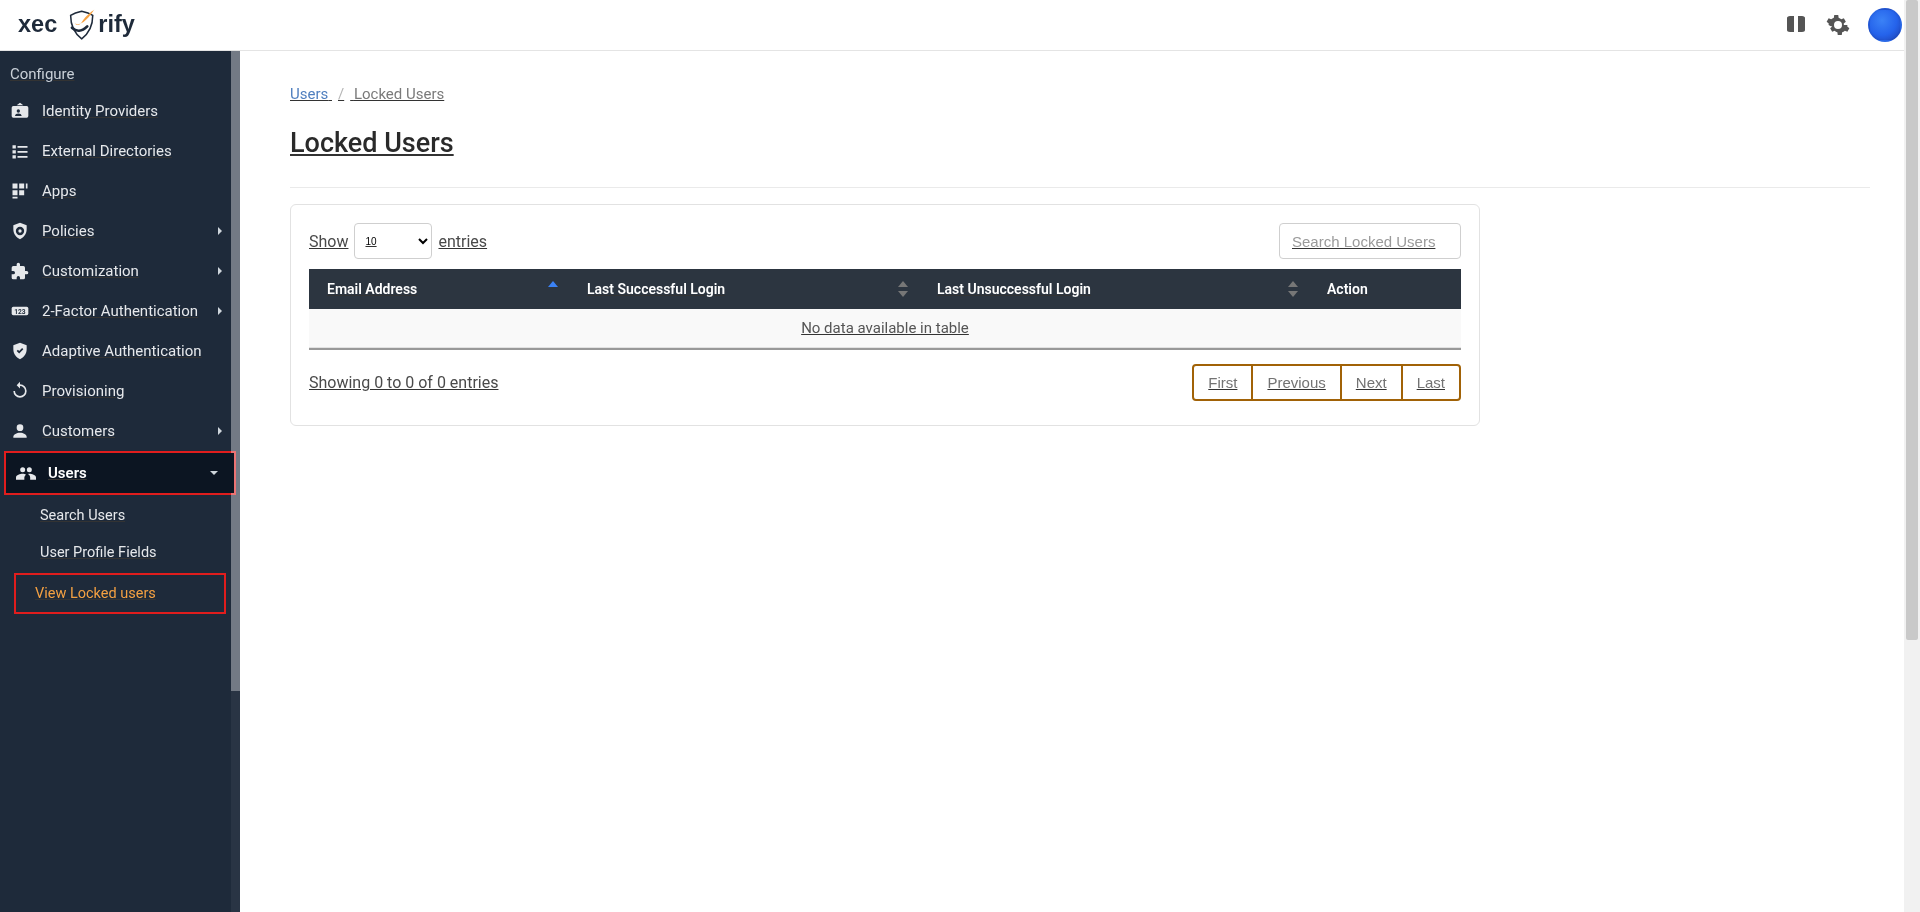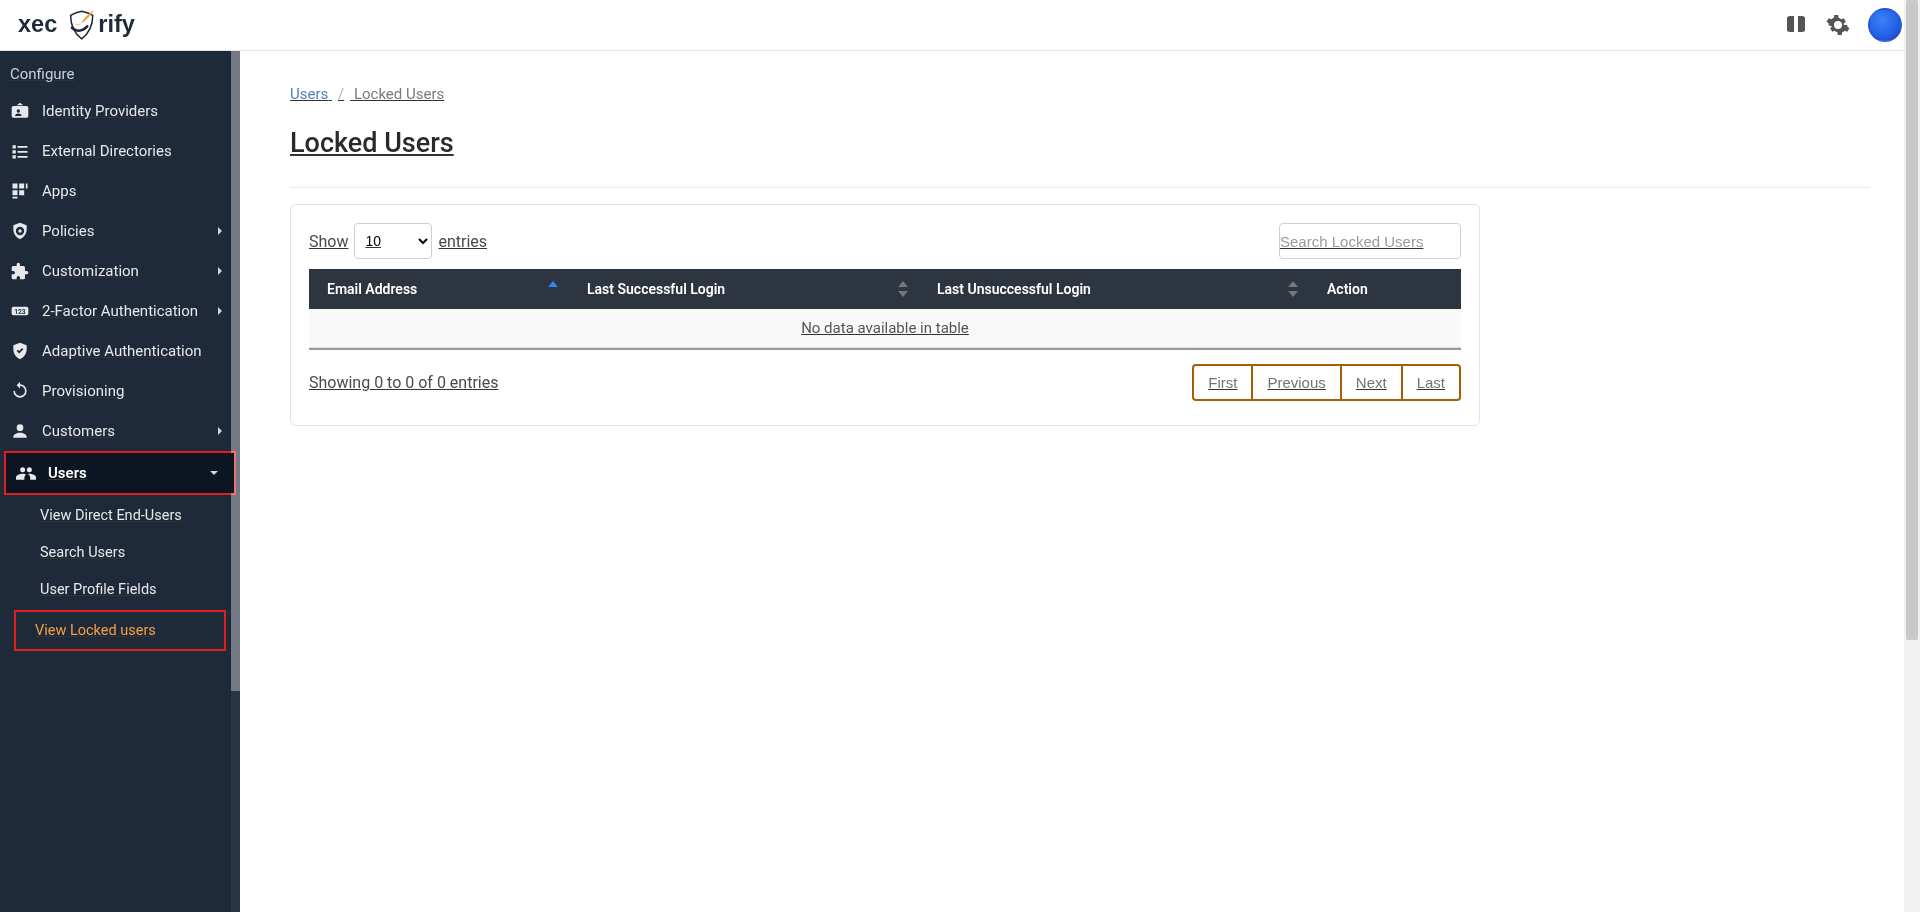--- a/index.html
+++ b/index.html
@@ -114,28 +114,28 @@
   .panel-top {
     display: flex;
     align-items: center;
     justify-content: space-between;
     margin-bottom: 10px;
   }
   .show-entries { display: flex; align-items: center; gap: 6px; font-size: 16px; color: #4a4a4a; }
   .show-entries select {
     height: 36px; width: 78px;
     border: 1px solid #cfcfcf; border-radius: 4px;
-    font-size: 14px;
+    font-size: 10px;
     padding: 0 6px;
     background: #fff;
   }
   .search-input {
     height: 36px; width: 182px;
     border: 1px solid #cfcfcf; border-radius: 4px;
-    padding: 0 0;
+    padding: 0 12px;
     font-size: 15px;
     color: #4a4a4a;
   }
   .search-input::placeholder { color: #9a9a9a; }
 
   table.data { width: 100%; border-collapse: collapse; }
   table.data thead th {
     background: #2c3540;
     color: #fff;
     font-size: 14px;
@@ -307,21 +307,20 @@
         <svg class="nav-icon" viewBox="0 0 24 24">
             <path d="M16 11a3 3 0 100-6 3 3 0 000 6zM8 11a3 3 0 100-6 3 3 0 000 6zm0 2c-3 0-8 1.5-8 4.5V20h10v-2.5C10 15.2 12 14 12 14c-1-.6-2.6-1-4-1zm8 0c-.5 0-1 0-1.6.1 1.7 1 2.6 2.3 2.6 4.4V20h7v-2.5c0-3-5-4.5-8-4.5z"></path>
           </svg>
         <span class="label">Users</span>
         <svg class="chev" viewBox="0 0 24 24">
             <path d="M6 9l6 6 6-6z"></path>
           </svg>
       </div>
     </div>
 
-    <div class="sub-item">View Direct End-Users</div>
     <div class="sub-item">Search Users</div>
     <div class="sub-item">User Profile Fields</div>
     <div class="highlight-box" style="margin:2px 14px 6px 14px;">
       <div class="sub-item active" style="padding-left:19px;">View Locked users</div>
     </div>
   </div>
 
   <div class="main">
     <div class="breadcrumb">
       <a>Users</a>

